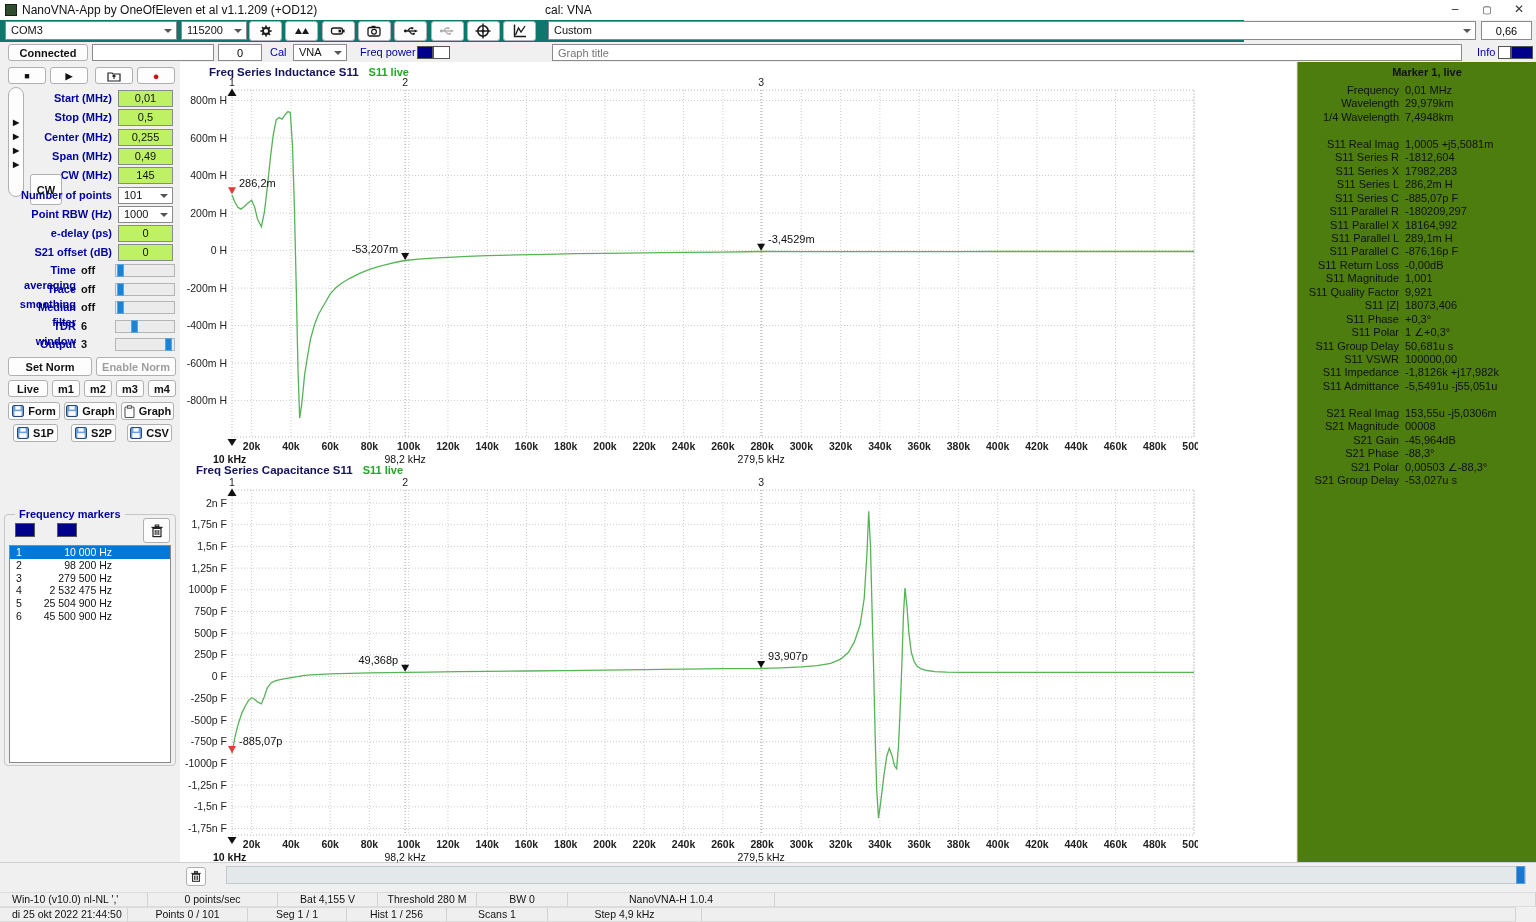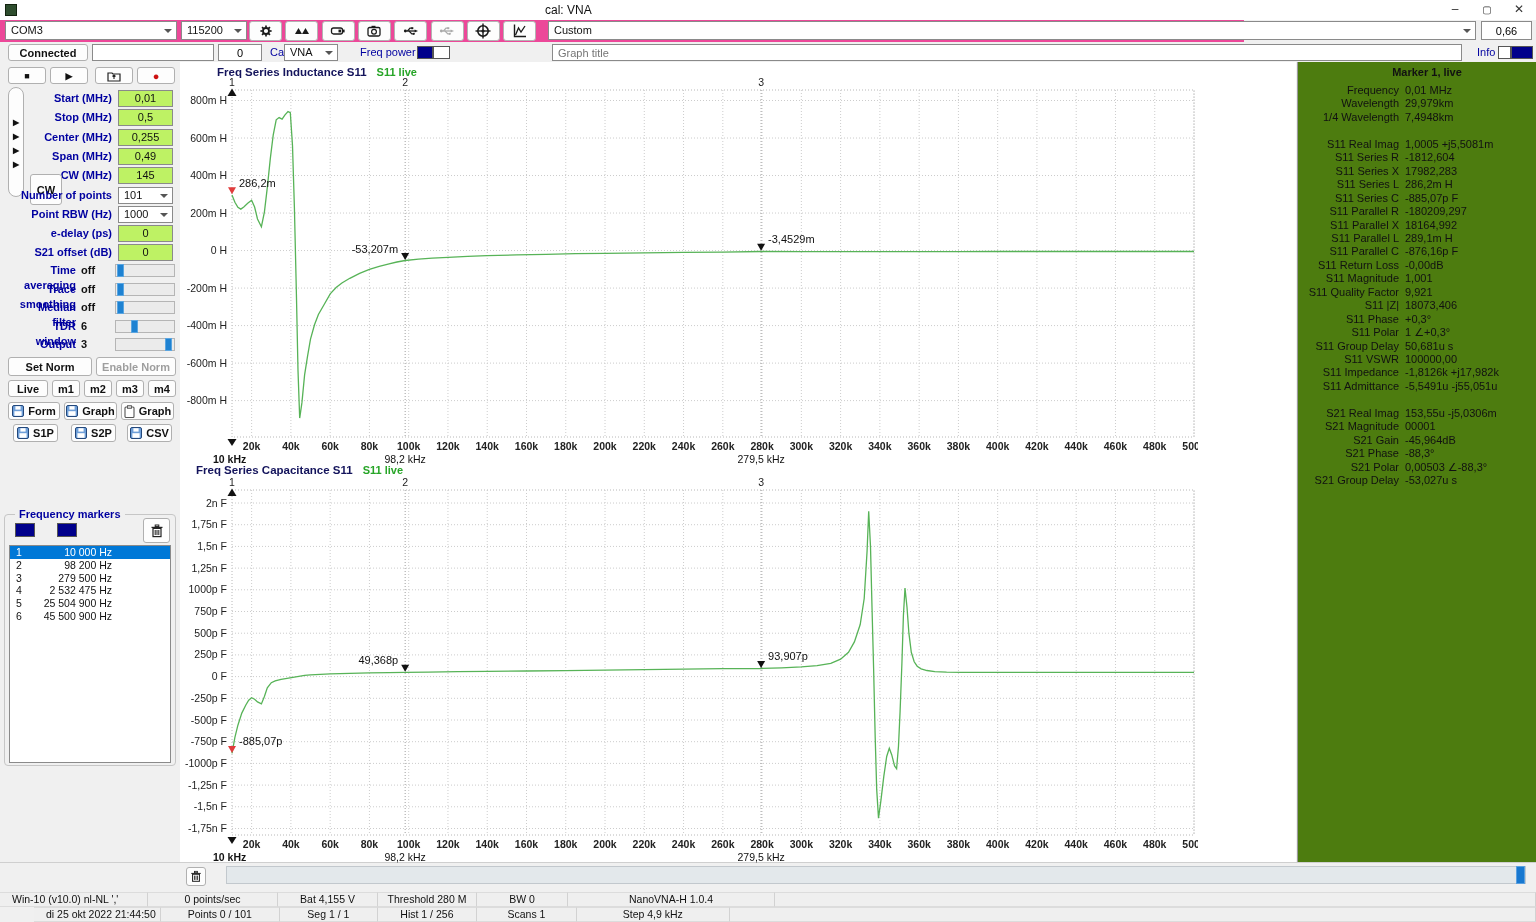--- a/index.html
+++ b/index.html
@@ -49,27 +49,28 @@
   .statusrow { position:absolute; left:0; width:1536px; height:15px; display:flex; }
   .scell { height:15px; background:#efefef; border-right:1px solid #d2d2d2; border-top:1px solid #dcdcdc; border-bottom:1px solid #dcdcdc; line-height:13px; font-size:10.5px; text-align:center; overflow:hidden; white-space:nowrap; }
   .scell.left { text-align:left; padding-left:12px; }
   svg text { font-family:"Liberation Sans",sans-serif; }
 </style>
 </head>
 <body>
 
 <div id="titlebar" class="abs">
   <div class="abs" style="left:5px;top:4px;width:12px;height:12px;background:#2e4d2e;border:1px solid #12230f;"></div>
+  <div class="t" style="left:22px;">NanoVNA-App by OneOfEleven et al v1.1.209 (+OD12)</div>
   <div class="t" style="left:545px;">cal: VNA</div>
   <div class="winbtn" style="left:1440px;">–</div>
   <div class="winbtn" style="left:1472px;font-size:10px;">▢</div>
   <div class="winbtn" style="left:1504px;">✕</div>
 </div>
 
-<div class="abs" style="left:0;top:20px;width:1244px;height:22px;background:#ec4899;">
+<div class="abs" style="left:0;top:20px;width:1244px;height:22px;background:#0f766e;">
   <div class="select" style="left:5px;top:1px;width:172px;height:19px;"><span>COM3</span><span class="chev"></span></div>
   <div class="select" style="left:181px;top:1px;width:66px;height:19px;"><span>115200</span><span class="chev"></span></div>
   <div id="iconbar">
       <div class="iconbtn" style="left: 249px; top: 1px;">
         <svg width="16" height="16" viewBox="0 0 16 16">
           <circle cx="8" cy="8" r="3" fill="none" stroke="#1a1a1a" stroke-width="1.8"></circle>
           <line x1="11.4" y1="8" x2="13.6" y2="8" stroke="#1a1a1a" stroke-width="1.7"></line>
           <line x1="10.404163056034262" y1="10.40416305603426" x2="11.959797974644665" y2="11.959797974644665" stroke="#1a1a1a" stroke-width="1.7"></line>
           <line x1="8" y1="11.4" x2="8" y2="13.6" stroke="#1a1a1a" stroke-width="1.7"></line>
           <line x1="5.595836943965739" y1="10.404163056034262" x2="4.040202025355335" y2="11.959797974644665" stroke="#1a1a1a" stroke-width="1.7"></line>
@@ -138,21 +139,21 @@
   <input class="input" style="left: 1481px; top: 1px; width: 51px; height: 19px; text-align: center; font-size: 11px;" value="0,66">
 </div>
 
 <div class="abs" style="left:0;top:42px;width:1536px;height:20px;background:#f0f0f0;">
   <div class="btn" style="left:8px;top:2px;width:80px;height:17px;">
       <span>Connected</span>
     </div>
   <input class="input" style="left: 92px; top: 2px; width: 122px; height: 17px;" value="">
   <input class="input" style="left: 218px; top: 2px; width: 44px; height: 17px; text-align: center; font-size: 11px;" value="0">
   <div class="abs navy" style="left:270px;top:2px;line-height:17px;">Cal</div>
-  <div class="select" style="left:284px;top:2px;width:54px;height:17px;line-height:15px;"><span>VNA</span><span class="chev" style="top:6px;"></span></div>
+  <div class="select" style="left:293px;top:2px;width:54px;height:17px;line-height:15px;"><span>VNA</span><span class="chev" style="top:6px;"></span></div>
   <div class="abs navy" style="left:360px;top:2px;line-height:17px;">Freq power</div>
   <div class="swatch" style="left:417px;top:4px;width:16px;height:13px;background:#00008b;"></div>
   <div class="swatch" style="left:433px;top:4px;width:17px;height:13px;background:#ffffff;"></div>
   <input class="input" style="left: 552px; top: 2px; width: 910px; height: 17px; padding-left: 5px; font-size: 11px; color: rgb(136, 136, 136);" placeholder="Graph title">
   <div class="abs navy" style="left:1477px;top:2px;line-height:17px;">Info</div>
   <div class="swatch" style="left:1498px;top:4px;width:13px;height:13px;background:#ffffff;"></div>
   <div class="swatch" style="left:1511px;top:4px;width:22px;height:13px;background:#00008b;"></div>
 </div>
 
 <div id="sidebar" class="abs">
@@ -326,21 +327,21 @@
         </div>
         <div class="mrow">
           <span class="idx">6</span>
           <span class="fq">45 500 900 Hz</span>
         </div>
       </div>
   </div>
 </div>
 
 <div id="chartarea" class="abs">
-  <div class="charttitle" style="left:16px;top:4px;padding-left:21px;">
+  <div class="charttitle" style="left:8px;top:4px;padding-left:21px;">
     <span class="main">Freq Series Inductance S11</span>
       <span class="live">S11 live</span>
   </div>
   <div class="charttitle" style="left:8px;top:402px;padding-left:8px;">
     <span class="main">Freq Series Capacitance S11</span>
       <span class="live">S11 live</span>
   </div>
 </div>
 
 <div id="rpanel" class="abs">
@@ -441,21 +442,21 @@
       <div class="prow" style="top: 331.35px;">
         <span class="pl"></span>
         <span class="pv"></span>
       </div>
       <div class="prow" style="top: 344.8px;">
         <span class="pl">S21 Real Imag</span>
         <span class="pv">153,55u -j5,0306m</span>
       </div>
       <div class="prow" style="top: 358.25px;">
         <span class="pl">S21 Magnitude</span>
-        <span class="pv">00001</span>
+        <span class="pv">00008</span>
       </div>
       <div class="prow" style="top: 371.7px;">
         <span class="pl">S21 Gain</span>
         <span class="pv">-45,964dB</span>
       </div>
       <div class="prow" style="top: 385.15px;">
         <span class="pl">S21 Phase</span>
         <span class="pv">-88,3°</span>
       </div>
       <div class="prow" style="top: 398.6px;">
@@ -488,21 +489,21 @@
 <div class="statusrow" style="top:892px;" id="status1">
     <div class="scell left" style="width: 148px;">Win-10 (v10.0) nl-NL ','</div>
     <div class="scell" style="width: 130px;">0 points/sec</div>
     <div class="scell" style="width: 100px;">Bat 4,155 V</div>
     <div class="scell" style="width: 99px;">Threshold 280 M</div>
     <div class="scell" style="width: 91px;">BW 0</div>
     <div class="scell" style="width: 207px;">NanoVNA-H 1.0.4</div>
     <div class="scell" style="width: 761px;"></div>
   </div>
 <div class="statusrow" style="top:907px;" id="status2">
-    <div class="scell left" style="width: 128px; margin-left: 34px;">di 25 okt 2022 21:44:50</div>
+    <div class="scell left" style="width: 128px;">di 25 okt 2022 21:44:50</div>
     <div class="scell" style="width: 120px;">Points 0 / 101</div>
     <div class="scell" style="width: 99px;">Seg 1 / 1</div>
     <div class="scell" style="width: 100px;">Hist 1 / 256</div>
     <div class="scell" style="width: 101px;">Scans 1</div>
     <div class="scell" style="width: 154px;">Step 4,9 kHz</div>
     <div class="scell" style="width: 814px;"></div>
   </div>
 
 <svg width="1018" height="391" style="position: absolute; left: 180px; top: 76px;">
     <rect x="52" y="14" width="962" height="347" fill="none" stroke="#b8b8b8" stroke-width="1" stroke-dasharray="1 2"></rect>

